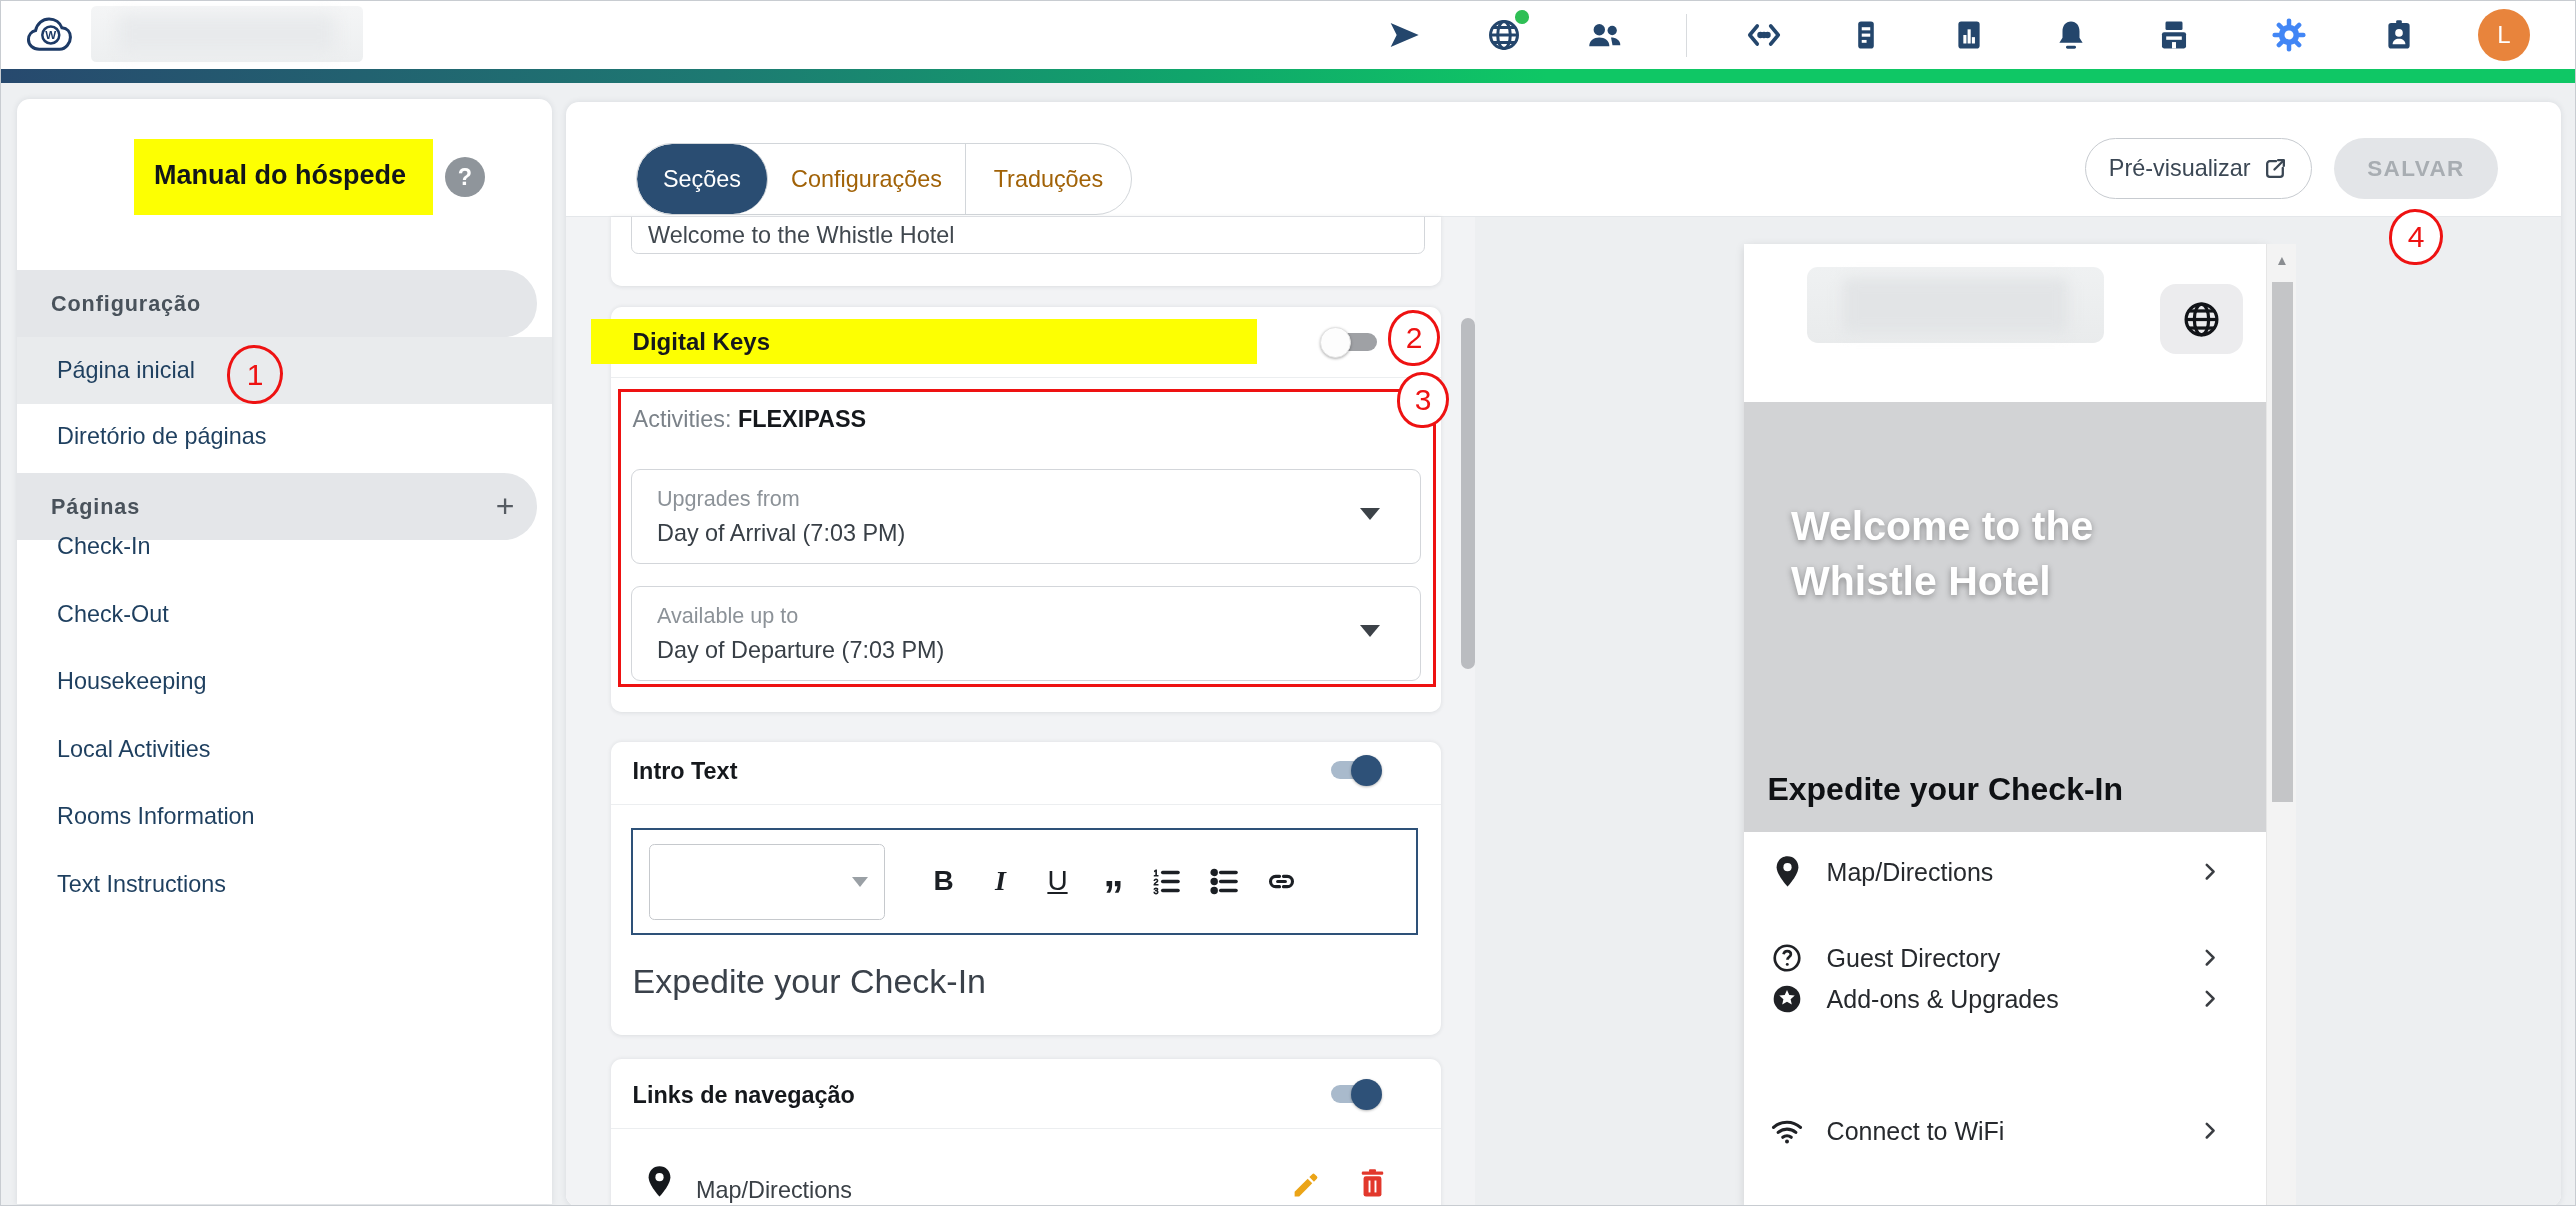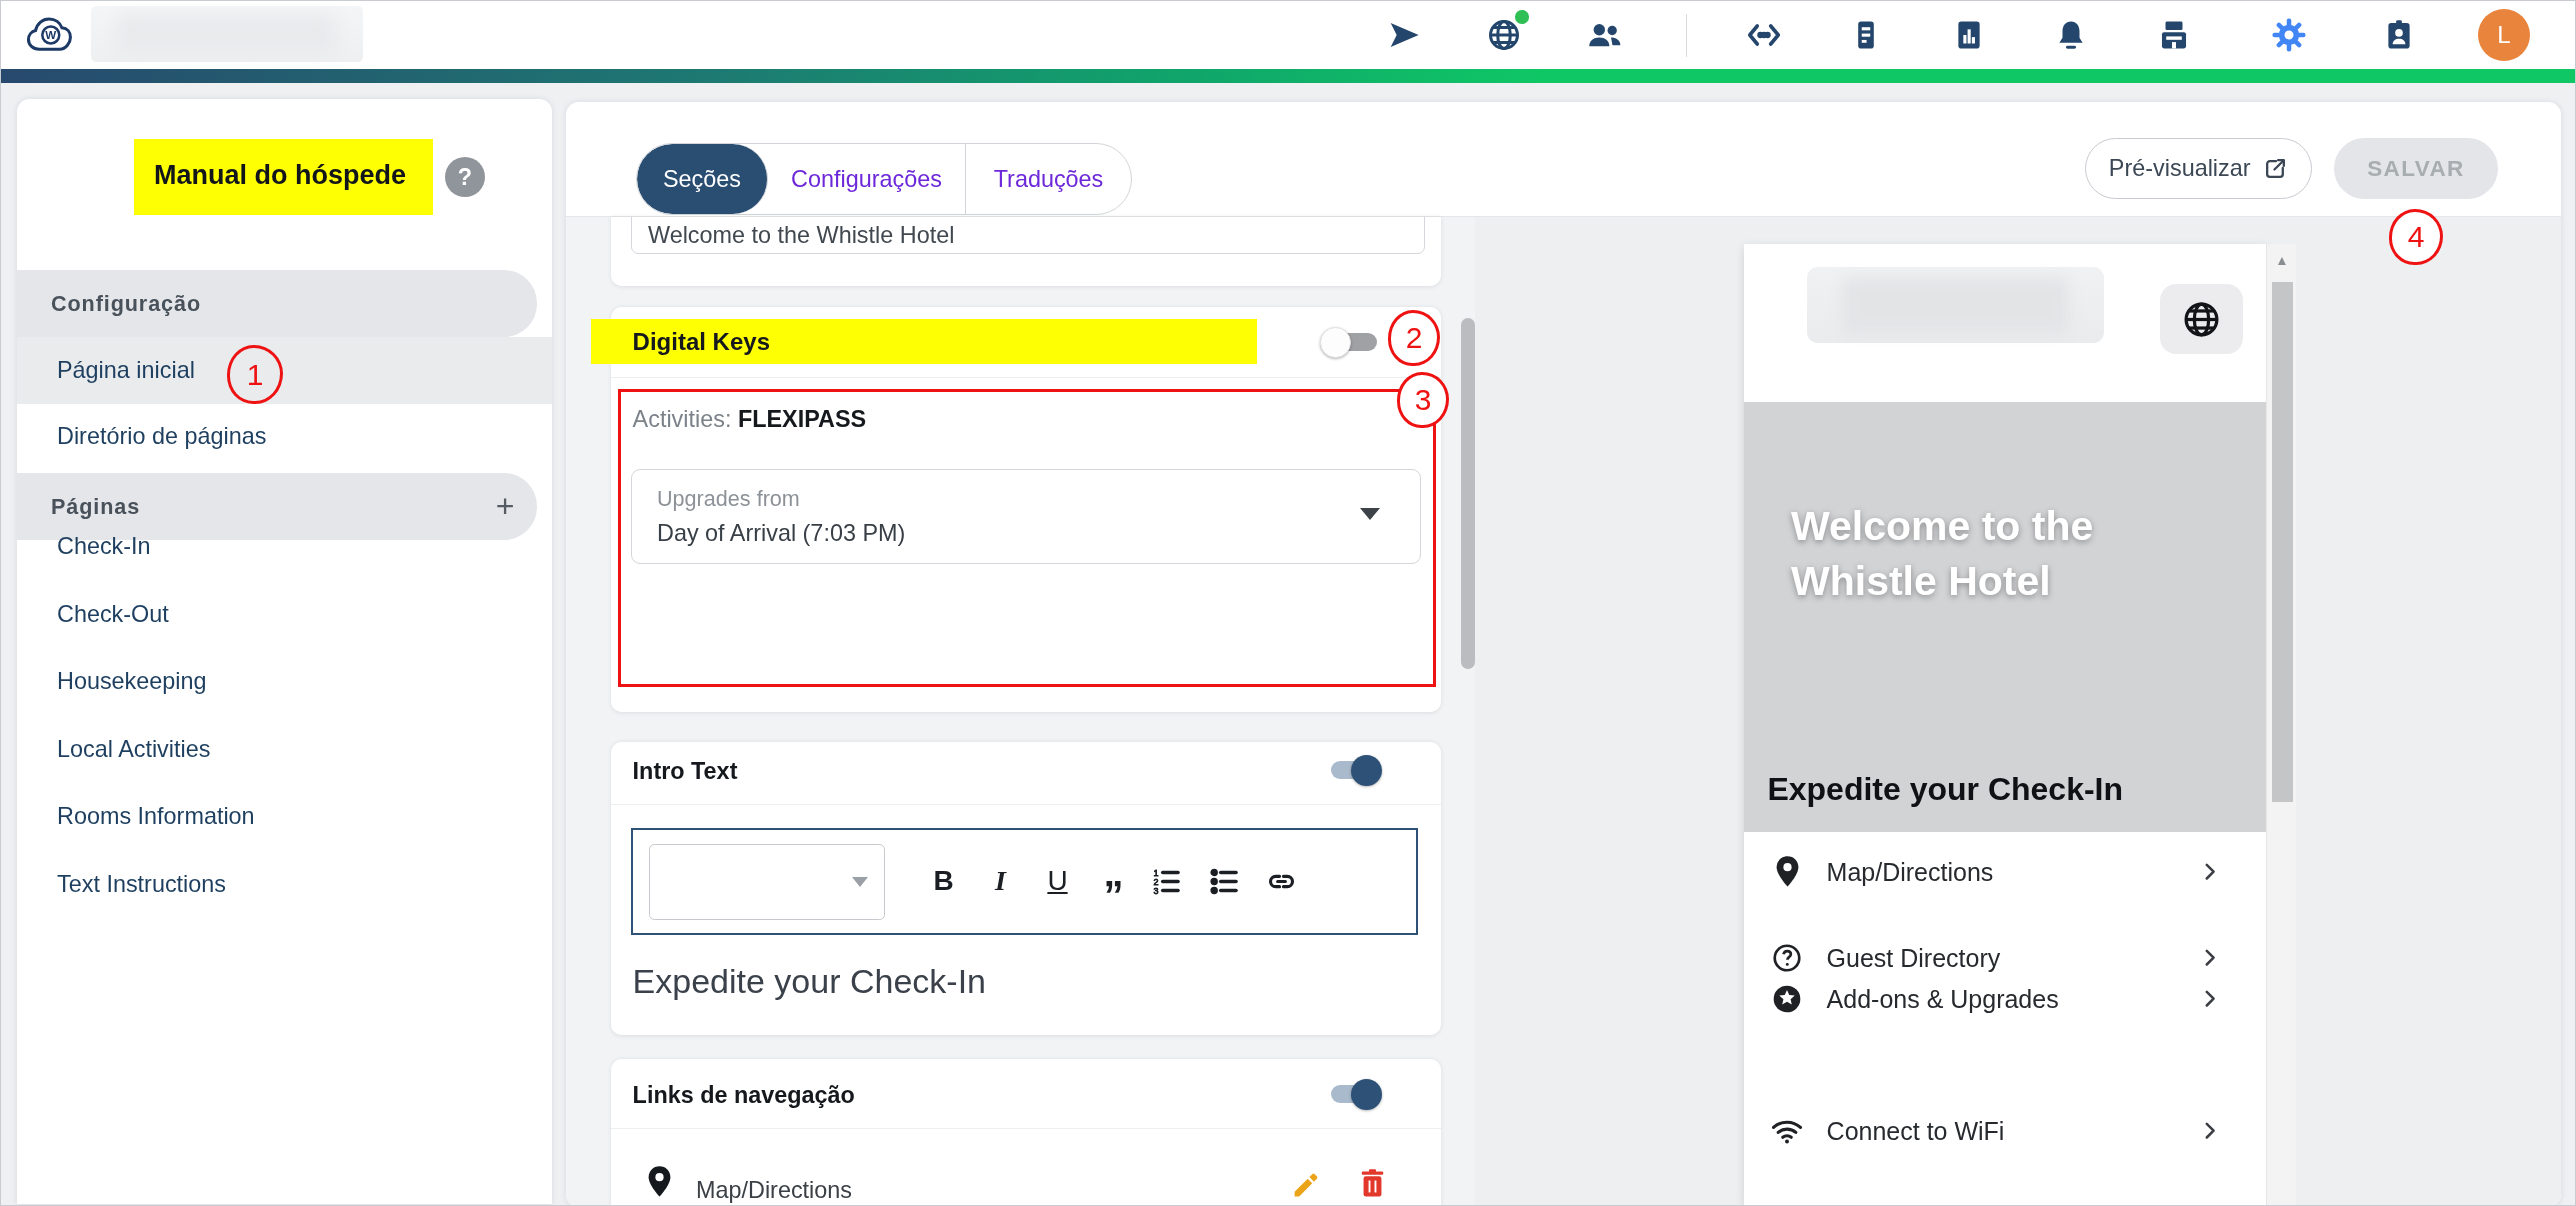--- a/index.html
+++ b/index.html
@@ -38,21 +38,21 @@
   .sb-row.sel{background:#e9ebed;}
   .plus{left:470px;font-size:32px;color:#565c63;width:36px;text-align:center;}
   
   .maincard{left:565px;top:101px;width:1995px;height:1105px;background:#fff;
     border-radius:12.6px;box-shadow:0 0.9px 6.3px rgba(25,35,55,.10);}
   .hdr-divider{left:565px;top:215px;width:1995px;height:0.9px;background:#e4e7ea;}
   .leftcol{left:565px;top:216px;width:909px;height:990px;background:#f2f3f5;border-radius:0 0 0 12.6px;}
   .rightregion{left:1474px;top:216px;width:1086px;height:990px;background:#edeff1;border-radius:0 0 12.6px 0;}
   .tabs{left:635px;top:142px;height:72px;display:flex;border:1.4px solid #d2d6da;border-radius:36px;
     background:#fff;overflow:hidden;box-sizing:border-box;}
-  .tab{display:flex;align-items:center;justify-content:center;font-size:23.4px;color:#6d28d9;
+  .tab{display:flex;align-items:center;justify-content:center;font-size:23.4px;color:#a16207;
     border-right:1.4px solid #d2d6da;box-sizing:border-box;}
   .tab:last-child{border-right:none;}
   .tab.active{background:#2a4d72;color:#fff;border-radius:36px;}
   .btn-preview{left:2084px;top:137px;width:227px;height:61px;border:1.4px solid #c7cbd0;border-radius:31px;
     background:#fff;display:flex;align-items:center;justify-content:center;gap:12.6px;
     font-size:23.4px;color:#3b4754;box-sizing:border-box;}
   .btn-save{left:2333px;top:137px;width:164px;height:61px;border-radius:31px;background:#e3e5e8;
     display:flex;align-items:center;justify-content:center;font-size:22.5px;font-weight:bold;
     letter-spacing:1.4px;color:#a8adb2;}
   
@@ -297,20 +297,25 @@
     <div class="card-divider" style="top:70px;"></div>
     <div class="integration">
       <span>Activities:</span>
       <b>FLEXIPASS</b>
     </div>
     <div class="dd" style="top:162px;">
       <div class="lab">Upgrades from</div>
       <div class="val">Day of Arrival (7:03 PM)</div>
       <div class="caret"></div>
     </div>
+    <div class="dd" style="top:279px;">
+      <div class="lab">Available up to</div>
+      <div class="val">Day of Departure (7:03 PM)</div>
+      <div class="caret"></div>
+    </div>
   </div>
   <div class="toggle off" style="left:1319px;top:324px;">
     <div class="track"></div>
       <div class="knob"></div>
   </div>
   <div class="abs redrect"></div>
 
   <div class="card cardC">
     <div class="sec-label" style="top:16px;font-size:23.4px;">Intro Text</div>
     <div class="card-divider" style="top:62px;"></div>

